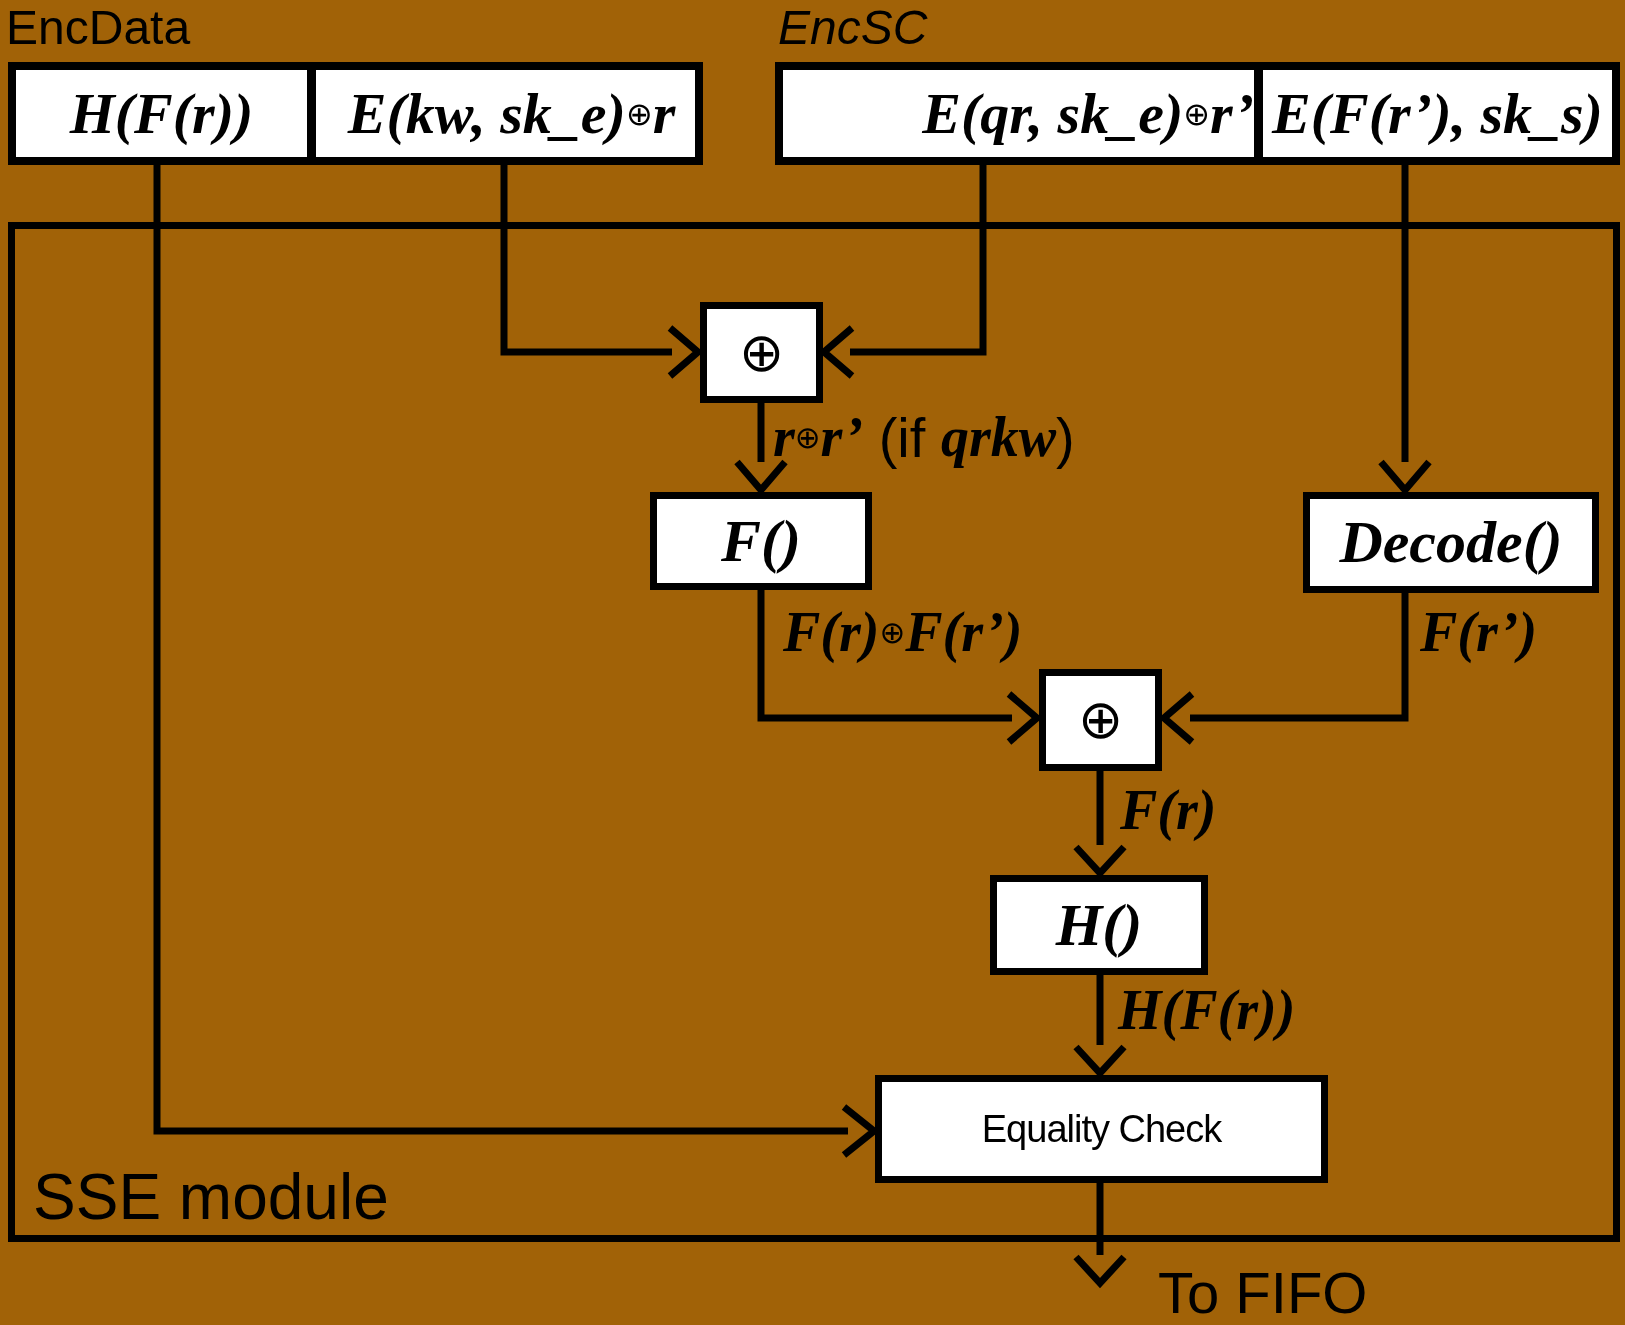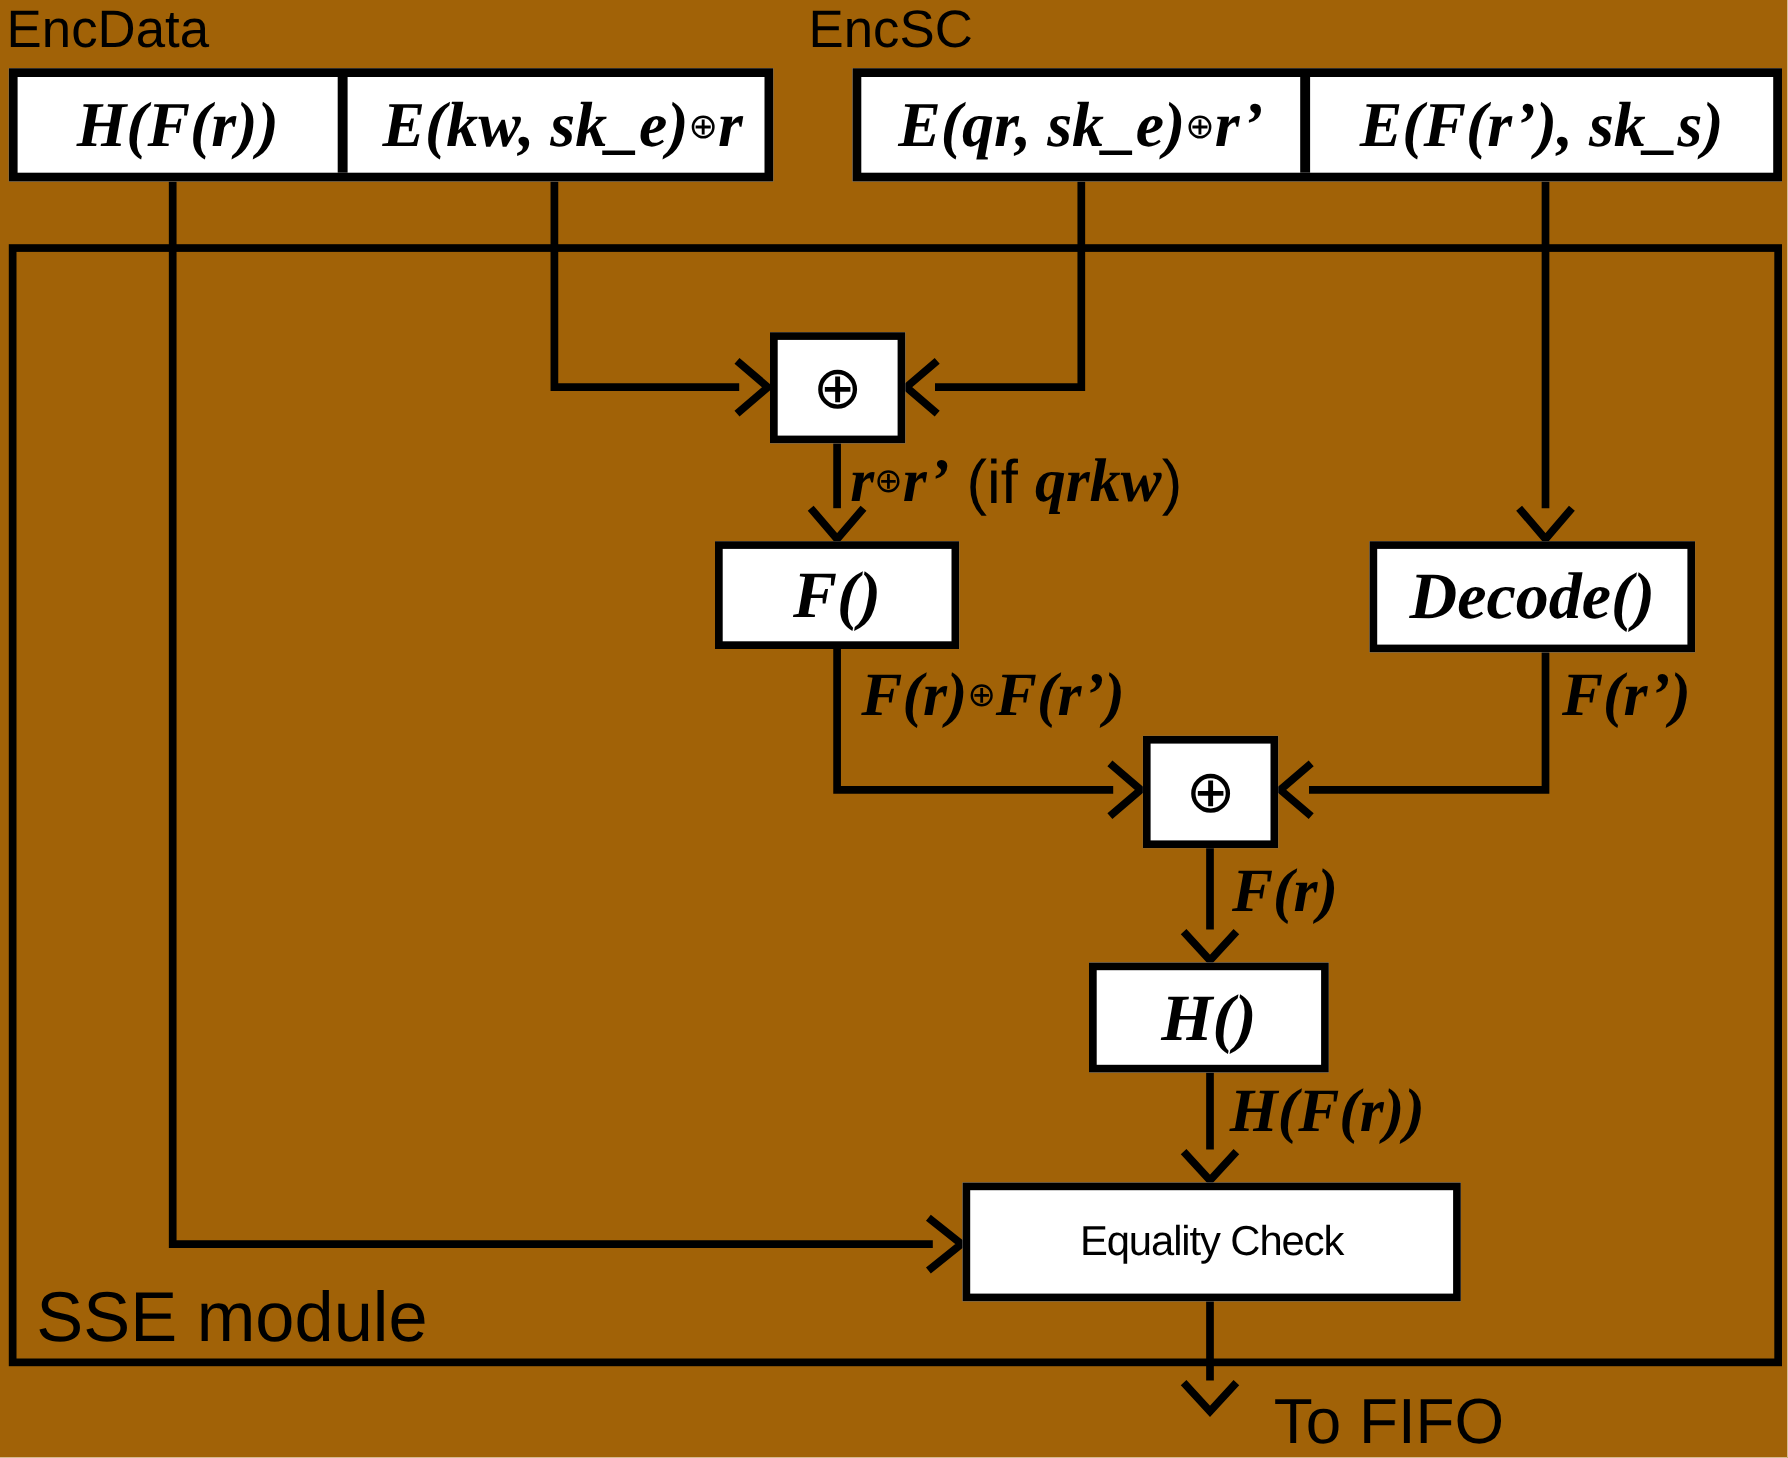--- a/index.html
+++ b/index.html
@@ -130,35 +130,35 @@
   </svg>
 
   <div class="outerbox" style="left:8px; top:222px; width:1612px; height:1020px;"></div>
 
   <div class="lbl corner-label sans" style="left:6px; top:0px; height:56px;">EncData</div>
   <div class="node topbox" style="left:8px; top:62px; width:695px; height:103px;">
     <div class="cell celltext math" style="width:291px;">H(F(r))</div>
     <div class="cell celltext math" style="flex:1;padding-left:12px;"><span>E(kw, sk_e)</span><span class="op-small">⊕</span><span>r</span></div>
   </div>
 
-  <div class="lbl corner-label sans" style="left:735px; top:0px; height:56px;">EncSC</div>
+  <div class="lbl corner-label sans" style="left:778px; top:0px; height:56px;font-style:italic;">EncSC</div>
   <div class="node topbox" style="left:775px; top:62px; width:845px; height:103px;">
-    <div class="cell celltext math" style="width:399px;"><span>E(qr, sk_e)</span><span class="op-small">⊕</span><span>r’</span></div>
+    <div class="cell celltext math" style="width:471px;justify-content:flex-end;"><span>E(qr, sk_e)</span><span class="op-small">⊕</span><span>r’</span></div>
     <div class="cell celltext math" style="flex:1;text-align:right;">E(F(r’), sk_s)</div>
   </div>
 
   <div class="node" style="left:700px; top:302px; width:123px; height:101px;">
     <span class="xor-glyph">⊕</span>
   </div>
 
   <div class="lbl edge-label" style="left:773px; top:410px; height:56px;"><span class="math">r</span><span class="math op-small">⊕</span><span class="math">r’</span><span class="sans"> (if </span><span class="math">qr</span><span class="math">kw</span><span class="sans">)</span></div>
 
   <div class="node nodetext math" style="left:650px; top:492px; width:222px; height:98px;">F()</div>
 
-  <div class="node nodetext math" style="left:1245px; top:492px; width:296px; height:101px;">Decode()</div>
+  <div class="node nodetext math" style="left:1303px; top:492px; width:296px; height:101px;">Decode()</div>
 
   <div class="lbl edge-label" style="left:783px; top:604px; height:58px;"><span class="math">F(r)</span><span class="math op-small">⊕</span><span class="math">F(r’)</span></div>
 
   <div class="lbl edge-label math" style="left:1420px; top:604px; height:58px;">F(r’)</div>
 
   <div class="node" style="left:1039px; top:669px; width:123px; height:102px;">
     <span class="xor-glyph">⊕</span>
   </div>
 
   <div class="lbl edge-label math" style="left:1120px; top:782px; height:58px;">F(r)</div>

